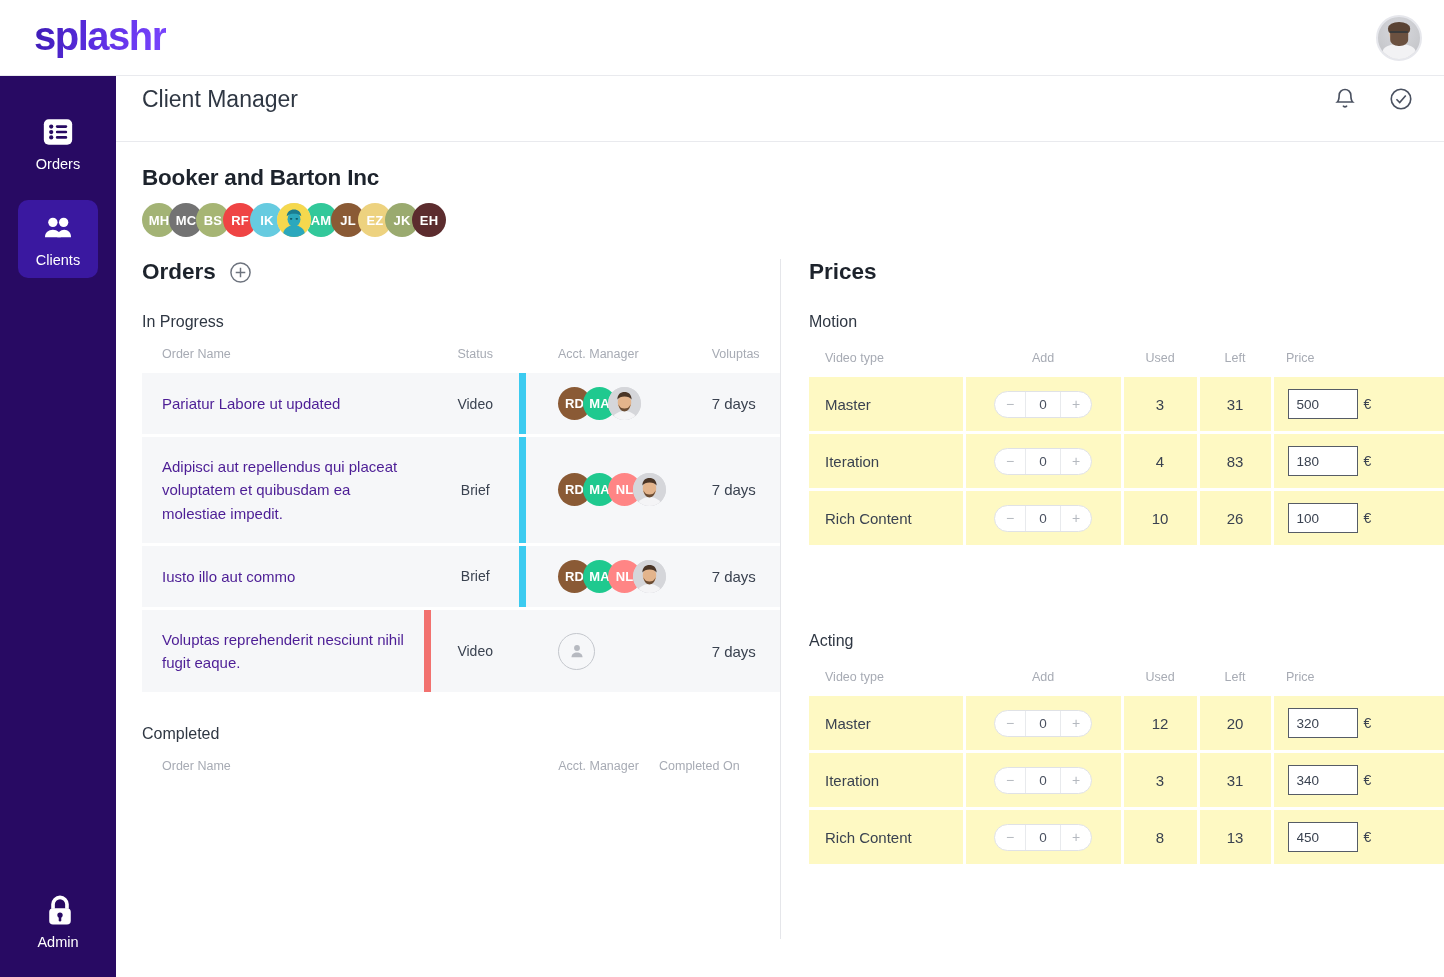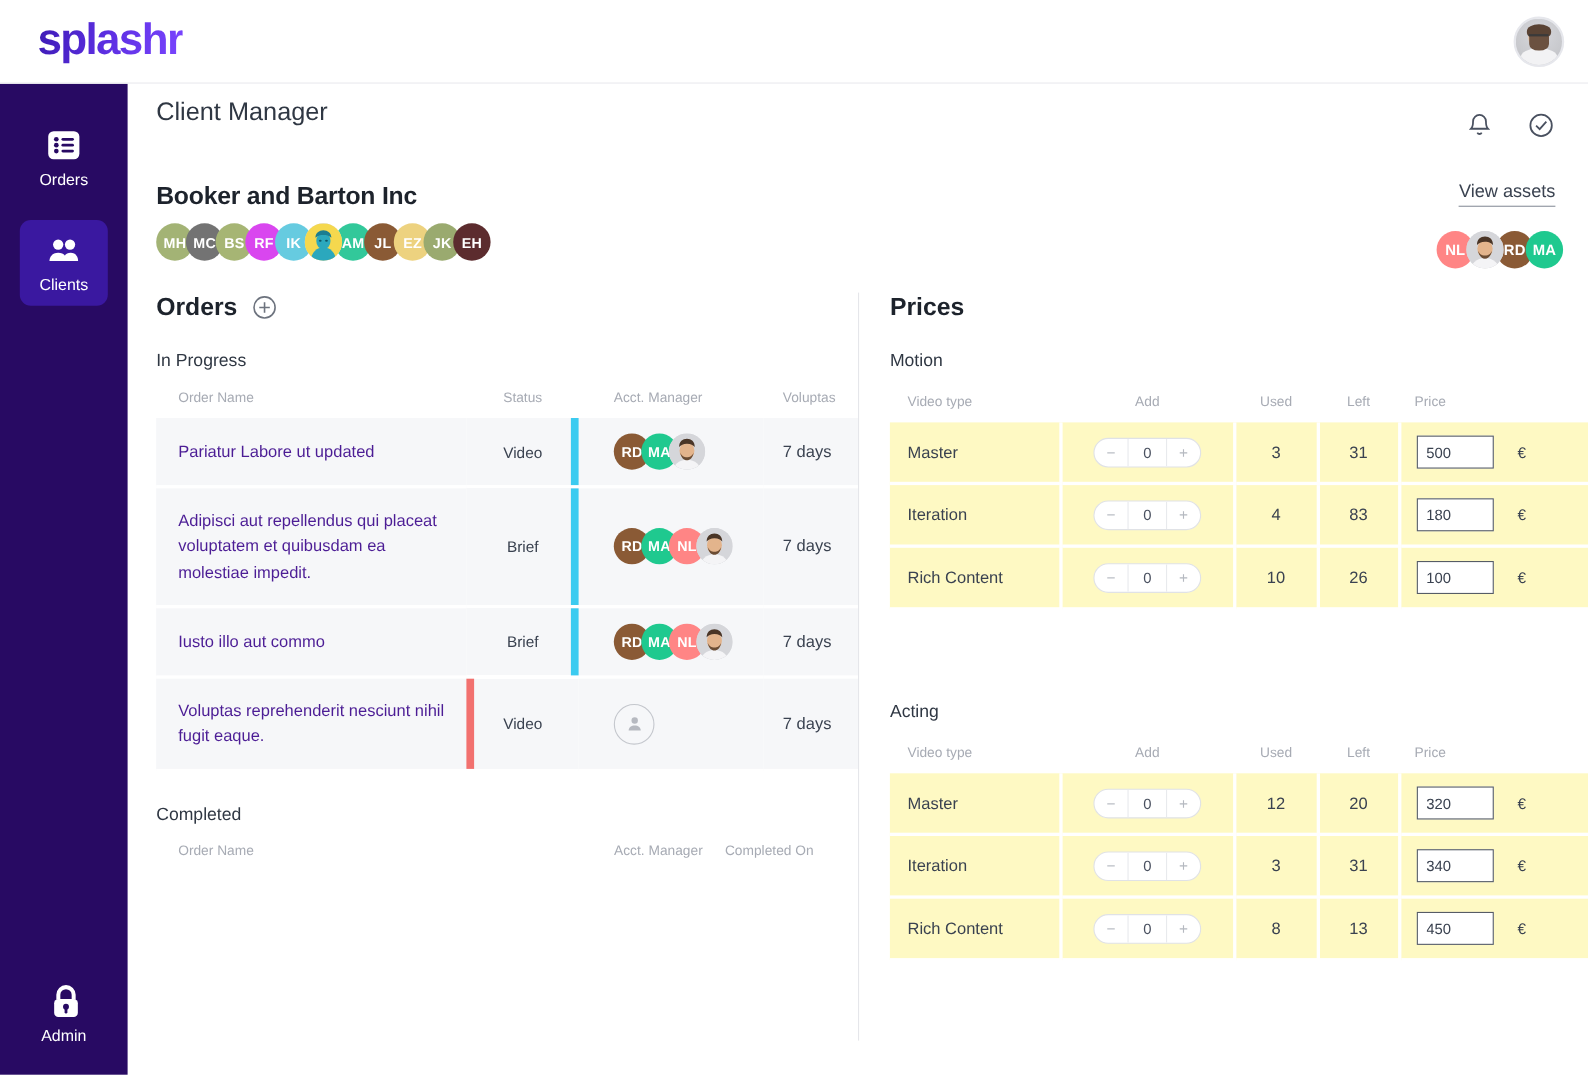--- a/index.html
+++ b/index.html
@@ -79,37 +79,37 @@
   .nav-ico { width: 34px; height: 34px; display:block; }
   .nav-spacer { flex: 1; }
   .admin-item {
     width: 92px; height: 88px; display:flex; flex-direction:column;
     align-items:center; justify-content:center; gap:8px;
     margin-bottom: 12px; cursor:pointer;
   }
 
   
   .page-header {
-    position:absolute; top:88px; left:116px;
+    position:absolute; top:73px; left:116px;
     width:1328px; height:69px; background:#ffffff;
     border-bottom:1px solid #e9eaee;
-    display:flex; justify-content:space-between;
+    display:flex; align-items:center; justify-content:space-between;
     padding: 0 30px 16px 26px;
   }
   .page-title { font-size: 23px; font-weight: 500; color:#2f3743; }
   .header-icons { display:flex; align-items:center; gap:30px; }
   .hicon { width:26px; height:26px; cursor:pointer; }
 
   
   .content {
     position:absolute; top:145px; left:116px;
     width:1328px; height:832px; background:#ffffff;
   }
   .client-row {
-    display:flex; align-items:flex-start; justify-content:space-between;
+    display:flex; align-items:flex-end; justify-content:space-between;
     padding: 20px 30px 0 26px;
     gap: 12px;
   }
   .client-name { font-size: 22.5px; font-weight: bold; color:#1d232c; letter-spacing:-0.2px;}
   .avatar-strip { display:flex; align-items:center; margin-top:12px; }
   .av {
     width:34px; height:34px; border-radius:50%;
     display:flex; align-items:center; justify-content:center;
     color:#ffffff; font-size:13px; font-weight:bold;
     margin-right:-7px; flex:none; letter-spacing:0.2px;
@@ -171,21 +171,21 @@
   .st-btn {
     width:30px; display:flex; align-items:center; justify-content:center;
     color:#b5b9c0; font-size:14px; cursor:pointer; user-select:none;
   }
   .st-val {
     width:36px; display:flex; align-items:center; justify-content:center;
     font-size:13.5px; color:#4a5160;
     border-left:1px solid #e8eaed; border-right:1px solid #e8eaed;
   }
   .p-num { text-align:center; font-size:15px; color:#3a4250; }
-  .p-price { padding:12px 0 12px 14px; display:flex; align-items:center; gap:22px; }
+  .p-price { padding:12px 0 12px 14px; display:flex; align-items:center; gap:6px; }
   .price-input {
     width:70px; height:30px; border:1px solid #565c66; background:#ffffff;
     font-size:13.5px; color:#3a4250; padding:0 8px;
     font-family:"Liberation Sans", sans-serif;
   }
   .euro { font-size:14px; color:#3a4250; }
   .spacer-gap { height:56px; }
 </style>
 </head>
 <body>
@@ -265,54 +265,37 @@
 
 <div class="content">
 
   <div class="client-row">
     <div>
       <div class="client-name">Booker and Barton Inc</div>
       <div class="avatar-strip" id="client-avatars">
           <div class="av" style="background: rgb(163, 179, 117);">MH</div>
           <div class="av" style="background: #737373;">MC</div>
           <div class="av" style="background: rgb(166, 181, 116);">BS</div>
-          <div class="av" style="background: #d946ef;">RF</div>
+          <div class="av" style="background: #ef4444;">RF</div>
           <div class="av" style="background: rgb(102, 203, 224);">IK</div>
           <div class="av photo">
             <svg width="100%" height="100%" viewBox="0 0 40 40">
               <rect width="40" height="40" fill="#f5d84e"></rect>
               <ellipse cx="20" cy="38" rx="13" ry="12" fill="#2ba8bd"></ellipse>
               <ellipse cx="20" cy="19" rx="7.6" ry="9" fill="#2ba8bd"></ellipse>
               <path d="M11.5 15.5c0-5 4-8 8.5-8s8.5 3 8.5 8c-2.5-2.5-5-3-8.5-3s-6 0.5-8.5 3z" fill="#1b7d91"></path>
               <ellipse cx="16.6" cy="18.6" rx="1.5" ry="1.1" fill="#0e5766"></ellipse>
               <ellipse cx="23.3" cy="18.6" rx="1.5" ry="1.1" fill="#0e5766"></ellipse>
             </svg>
           </div>
           <div class="av" style="background: rgb(50, 200, 154);">AM</div>
           <div class="av" style="background: rgb(138, 90, 53);">JL</div>
           <div class="av" style="background: rgb(237, 210, 127);">EZ</div>
           <div class="av" style="background: rgb(154, 170, 111);">JK</div>
           <div class="av" style="background: rgb(92, 44, 46);">EH</div>
-        </div>
-    </div>
-    <div class="right-top">
-      <span class="view-assets">View assets</span>
-      <div class="right-avatars" id="team-avatars">
-          <div class="av" style="background: rgb(255, 133, 133);">NL</div>
-          <div class="av photo">
-            <svg width="100%" height="100%" viewBox="0 0 40 40">
-              <rect width="40" height="40" fill="#d5d6da"></rect>
-              <ellipse cx="20" cy="43" rx="16" ry="14" fill="#f4f4f6"></ellipse>
-              <ellipse cx="20" cy="19" rx="8.2" ry="9.6" fill="#e3b48c"></ellipse>
-              <path d="M11.4 15c0-6 3.8-9 8.6-9s8.6 3 8.6 9c-2-2-4-3.6-8.6-3.6-4.2 0-6.6 1.6-8.6 3.6z" fill="#4a3526"></path>
-              <path d="M12.6 21c1 6 4 8.6 7.4 8.6s6.4-2.6 7.4-8.6c-1.6 4-4.2 5.2-7.4 5.2s-5.8-1.2-7.4-5.2z" fill="#6b4c33"></path>
-            </svg>
-          </div>
-          <div class="av" style="background: rgb(138, 90, 53);">RD</div>
-          <div class="av" style="background: rgb(31, 201, 143);">MA</div>
         </div>
     </div>
   </div>
 
   <div class="cols">
 
     <div class="col-left">
       <div class="sec-title">
         <span>Orders</span>
         <span class="plus-btn">

